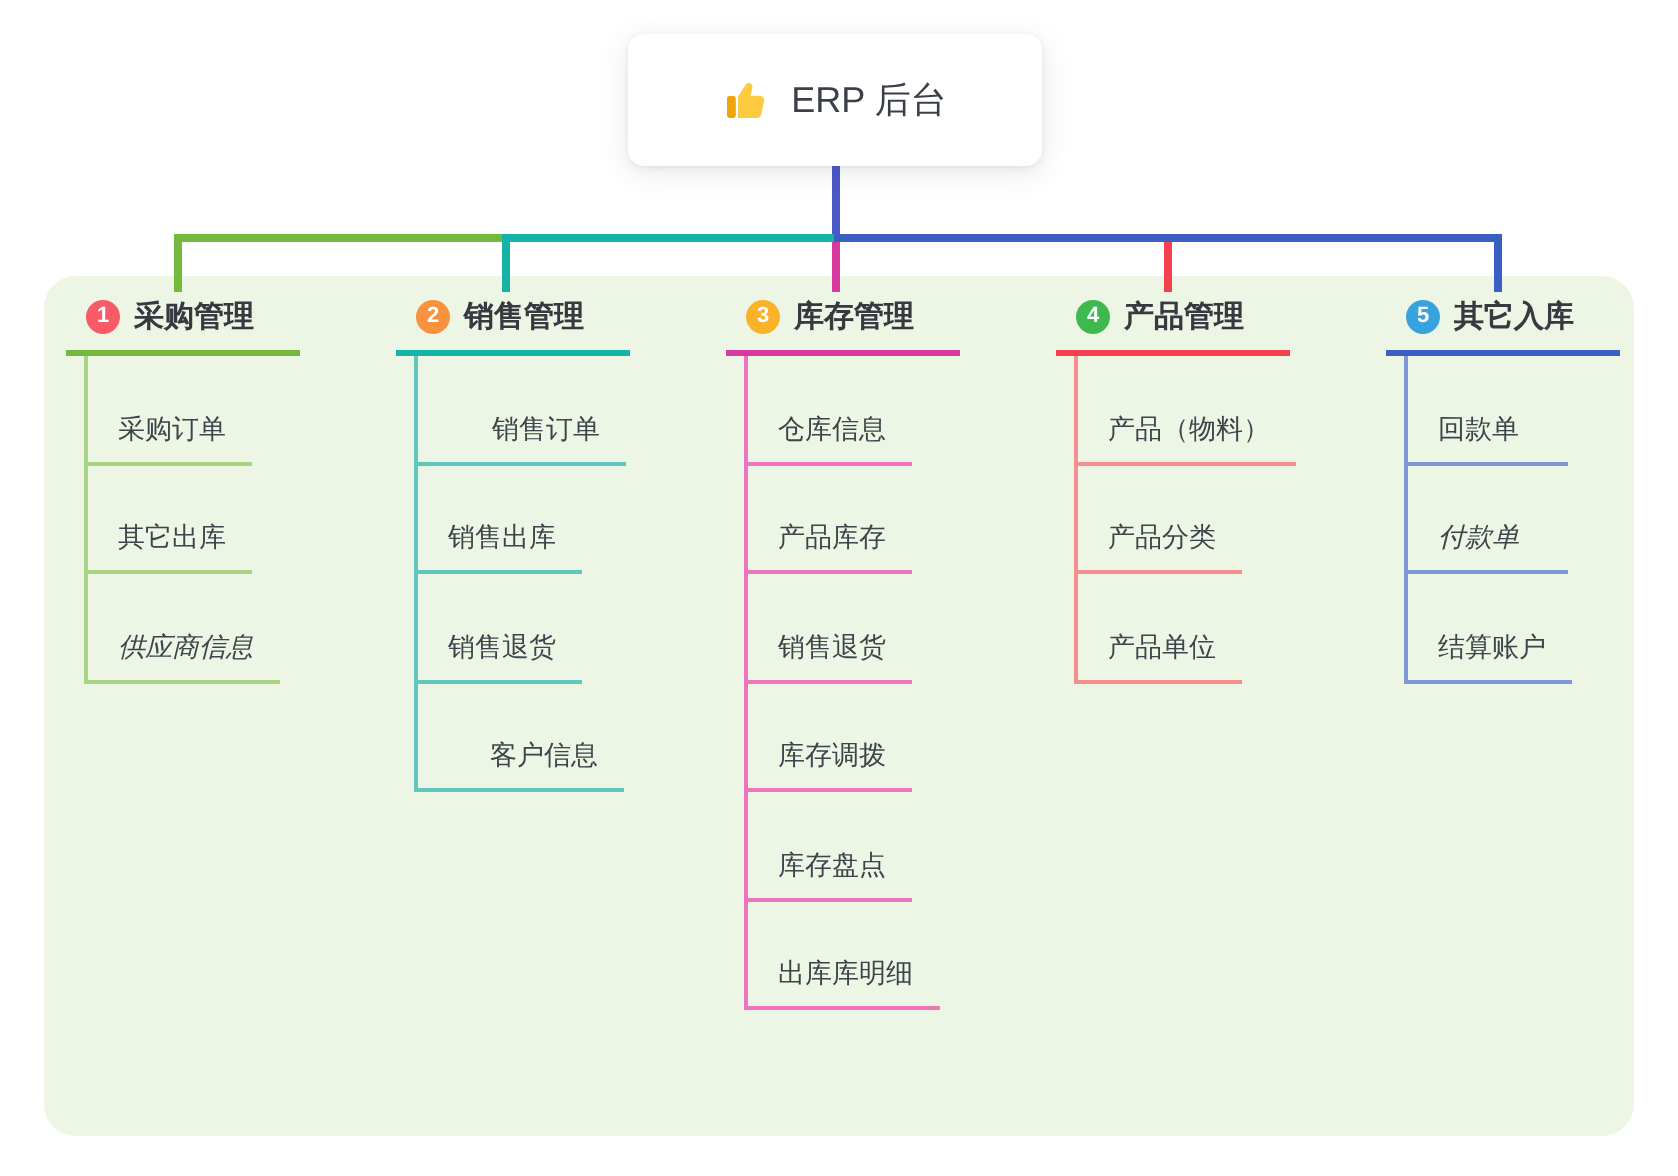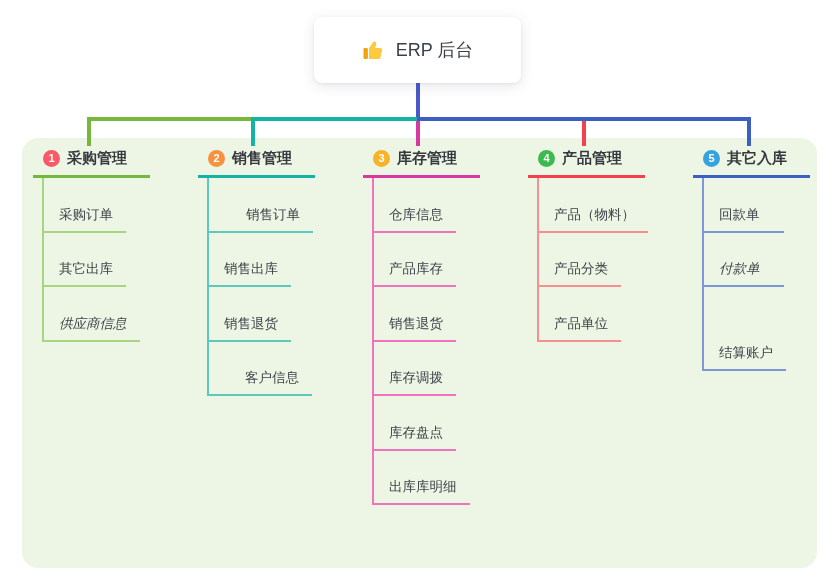--- a/index.html
+++ b/index.html
@@ -129,18 +129,18 @@
         </div>
       </div>
       <div class="branch" style="left: 693px; top: 146px;">
         <div class="b-head" style="border-bottom-color: rgb(59, 95, 194);">
           <span class="badge" style="background: rgb(54, 163, 223);">5</span>
           <span>其它入库</span>
         </div>
         <div class="kids" style="border-left-color: rgb(126, 152, 214);">
           <div class="kid" style="border-bottom-color: rgb(126, 152, 214);">回款单</div>
           <div class="kid" style="border-bottom-color: rgb(126, 152, 214); font-style: italic;">付款单</div>
-          <div class="kid" style="border-bottom-color: rgb(126, 152, 214); margin-top: 29px;">结算账户</div>
+          <div class="kid" style="border-bottom-color: rgb(126, 152, 214);">结算账户</div>
         </div>
       </div>
     </div>
 
 </div>
 
 </body></html>

